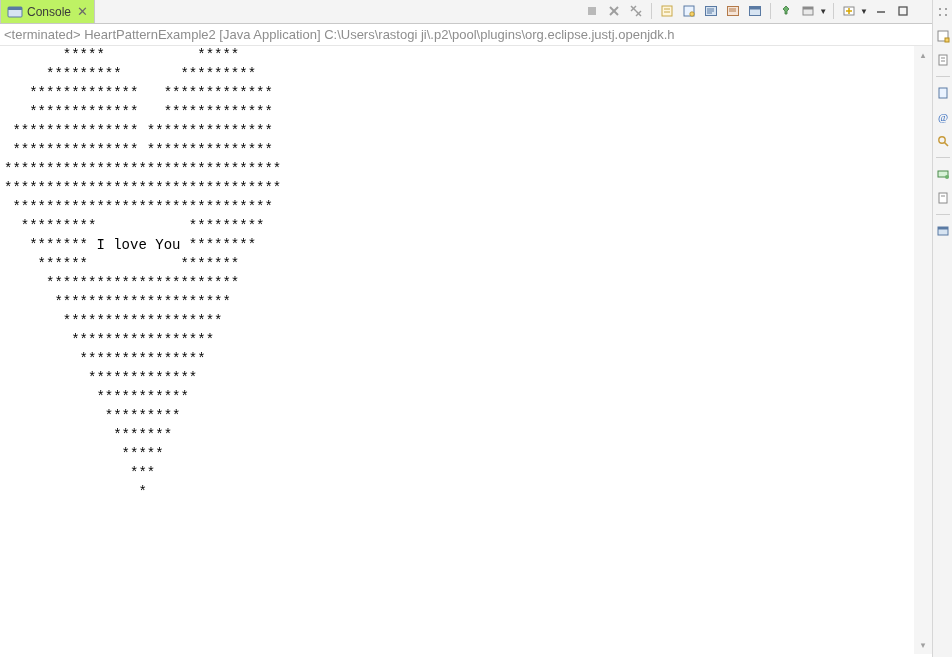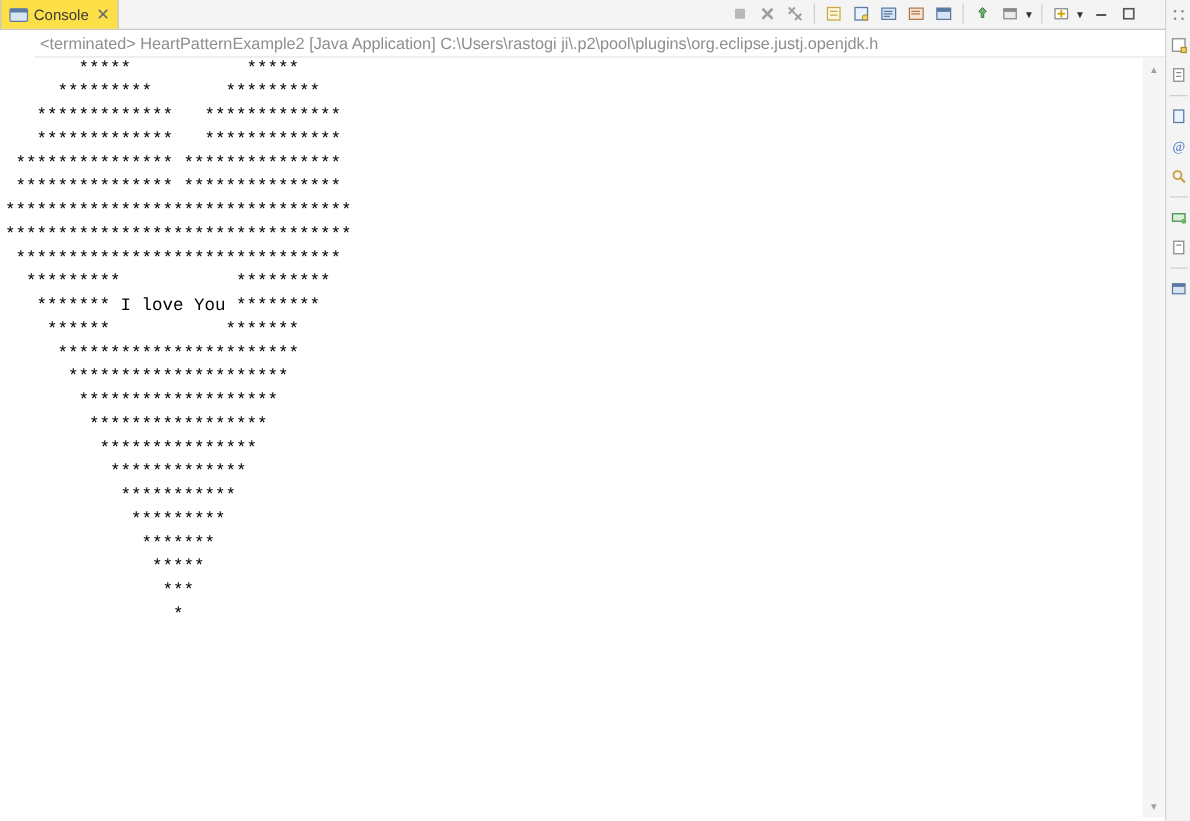--- a/index.html
+++ b/index.html
@@ -16,21 +16,21 @@
     
     .tab-bar {
       height: 24px;
       background: #f4f4f4;
       border-bottom: 1px solid #c8c8c8;
       display: flex;
       align-items: stretch;
       position: relative;
     }
     .tab {
-      background: #fde047;
+      background: #bef264;
       border-left: 1px solid #c8c8c8;
       border-right: 1px solid #c8c8c8;
       display: flex;
       align-items: center;
       padding: 0 6px;
       gap: 4px;
       height: 100%;
       position: relative;
     }
     .tab .icon16 { width: 16px; height: 16px; }
@@ -75,21 +75,20 @@
     
     .run-info {
       padding: 2px 4px 4px 4px;
       font-size: 13px;
       color: #8e8e8e;
       white-space: nowrap;
       overflow: hidden;
       border-bottom: 1px solid #e6e6e6;
       height: 22px;
       line-height: 18px;
-      margin-left: 28px;
     }
 
     
     .main-area {
       position: relative;
       height: 608px;
     }
     .console-output {
       font-family: Consolas, "Courier New", monospace;
       font-size: 14px;

